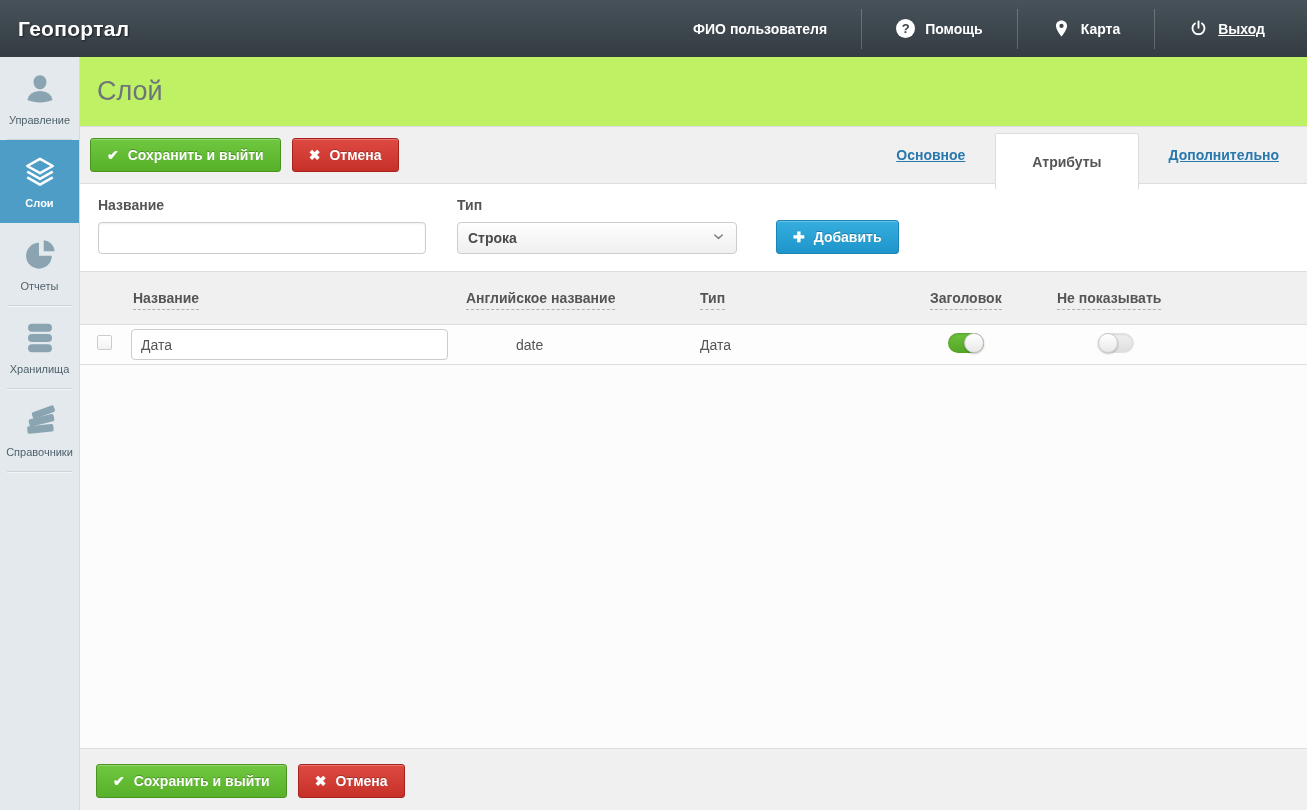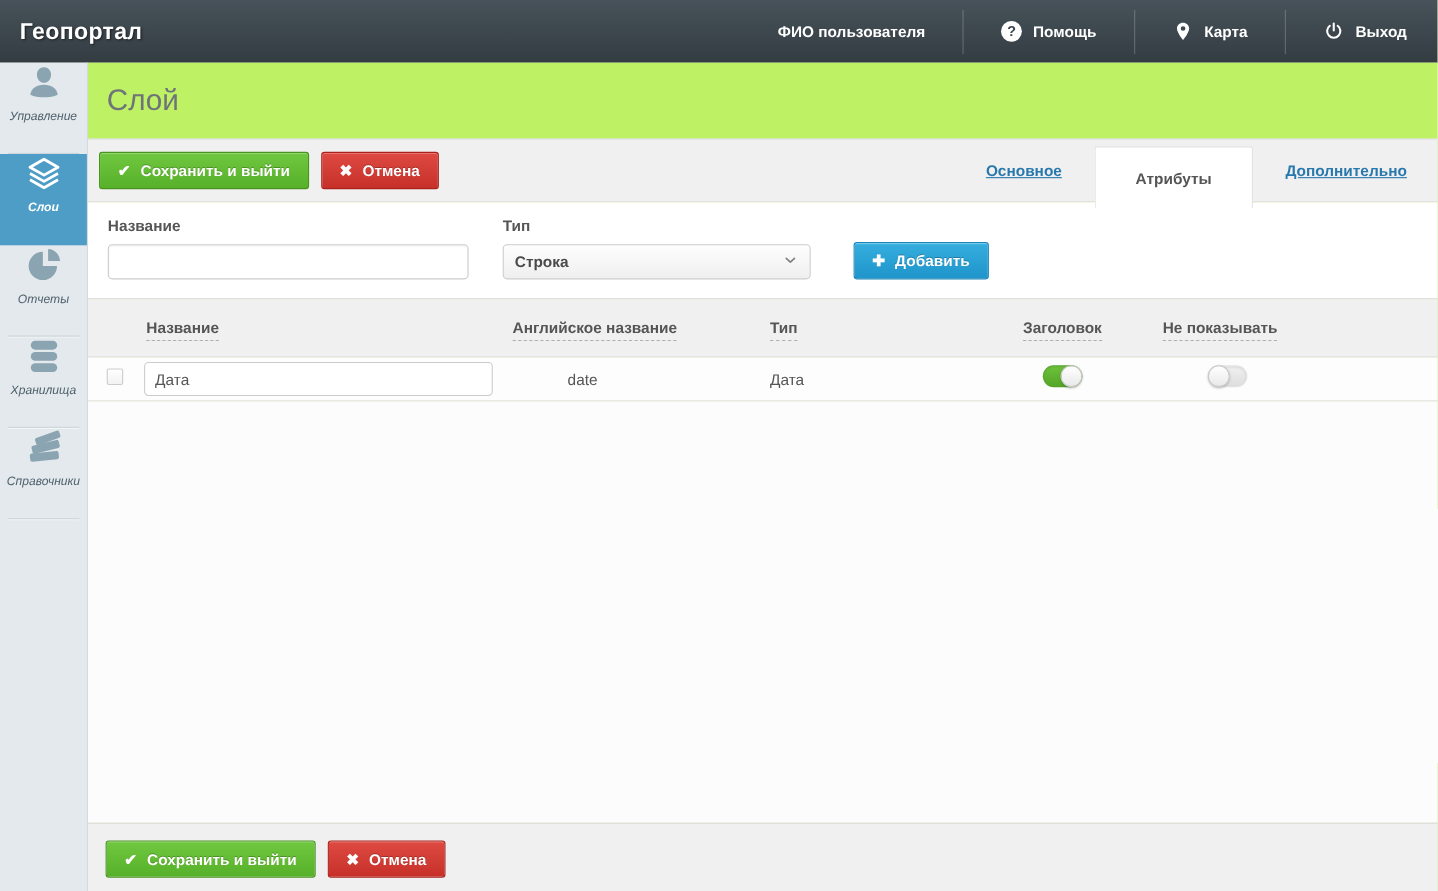--- a/index.html
+++ b/index.html
@@ -10,34 +10,34 @@
 
   
   .topbar { flex:0 0 57px; background:linear-gradient(#47525a,#333c41);
             display:flex; align-items:center; justify-content:space-between; color:#fff; }
   .brand { font-size:21px; font-weight:bold; padding-left:18px; letter-spacing:.3px;
            text-shadow:1px 1px 2px rgba(0,0,0,.55); }
   .topnav { display:flex; align-items:center; height:100%;text-align:center; }
   .nav-item { display:flex; align-items:center; gap:10px; padding:0 34px; height:40px;
               font-size:14px; font-weight:bold; cursor:pointer; white-space:nowrap; }
   .nav-item + .nav-item { border-left:1px solid rgba(255,255,255,.22); }
-  .nav-item:last-child { padding-right:28px; }
+  .nav-item:last-child { padding-right:42px;text-decoration:underline; }
   .help-circle { width:19px; height:19px; border-radius:50%; background:#fff; color:#39424
 7; color:#39424;
                  color:#39424b; font-size:13px; font-weight:bold; display:flex;
                  align-items:center; justify-content:center; }
   .nav-item svg { width:19px; height:19px; display:block; }
 
   
   .mainrow { flex:1; display:flex; min-height:0; }
 
   .sidebar { flex:0 0 80px; background:#e3e9ec; border-right:1px solid #d2dbdf;
              display:flex; flex-direction:column; }
   .side-item { height:83px; display:flex; flex-direction:column; align-items:center;
-               gap:7px; color:#8ba4b1; cursor:pointer; position:relative;font-style:italic; }
+               justify-content:center; gap:7px; color:#8ba4b1; cursor:pointer; position:relative; }
   .side-item:not(.active)::after { content:""; position:absolute; bottom:0; left:7px; right:7px;
                height:1px; background:#ccd6da; box-shadow:0 1px 0 #f3f6f7; }
   .side-item svg { width:40px; height:36px; display:block; }
   .side-label { font-size:11px; color:#4f616c; }
   .side-item.active { background:#4d9dc7; }
   .side-item.active svg { color:#fff; }
   .side-item.active .side-label { color:#fff; font-weight:bold; }
 
   .main { flex:1; display:flex; flex-direction:column; background:#bef264; min-width:0; }
 

